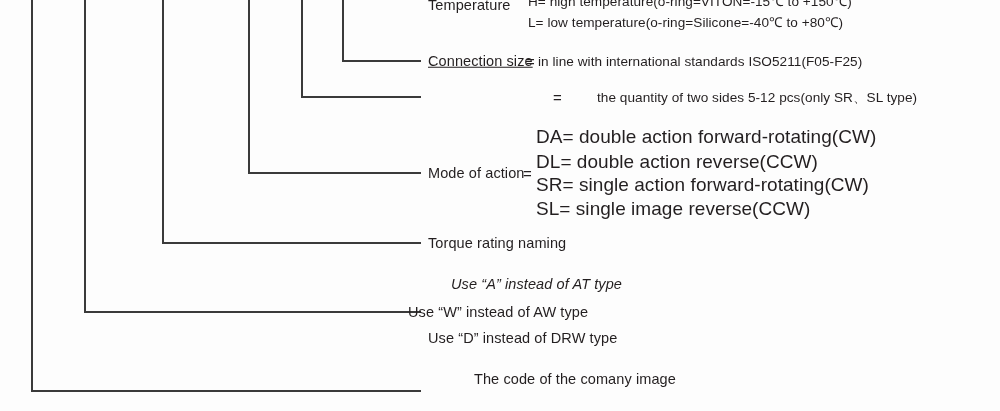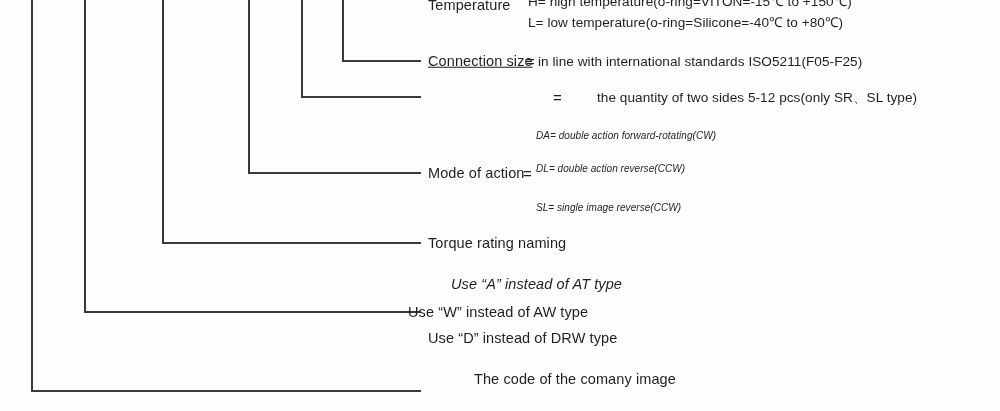--- a/index.html
+++ b/index.html
@@ -42,23 +42,22 @@
   .eq {
     font-size: 15px;
     padding: 0 2px;
   }
   
   .val {
     font-size: 13.6px;
     letter-spacing: 0.05px;
   }
   .sub {
-    font-size: 10px;
+    font-size: 19px;
     letter-spacing: 0.05px;
-    font-style: italic;
   }
   .clipped-top {
     
     overflow: hidden;
   }
 </style>
 </head>
 <body>
 
 <div id="diagram">
@@ -90,21 +89,22 @@
   <div class="lbl eq" style="left:524px; top:61px;">=</div>
   <div class="lbl val" style="left:538px; top:62px;">in line with international standards ISO5211(F05-F25)</div>
 
   <div class="lbl eq" style="left:551px; top:97px;">=</div>
   <div class="lbl val" style="left:565px; top:98px;margin-left:32px;">the quantity of two sides 5-12 pcs(only SR、SL type)</div>
 
   <div class="lbl cat" style="left:428px; top:173px;">Mode of action</div>
   <div class="lbl eq" style="left:521px; top:173px;">=</div>
 
   <div class="lbl sub" style="left:536px; top:136px;">DA= double action forward-rotating(CW)</div>
-  <div class="lbl sub" style="left:536px; top:169px;">DL= double action reverse(CCW)</div>
+  <div class="lbl sub" style="left:536px; top:161px;">DL= double action reverse(CCW)</div>
+  <div class="lbl sub" style="left:536px; top:184px;">SR= single action forward-rotating(CW)</div>
   <div class="lbl sub" style="left:536px; top:208px;">SL= single image reverse(CCW)</div>
 
   <div class="lbl cat" style="left:428px; top:243px;">Torque rating naming</div>
 
   <div class="lbl cat" style="left:451px; top:284px;font-style:italic;">Use “A” instead of AT type</div>
   <div class="lbl cat" style="left:408px; top:312px;">Use “W” instead of AW type</div>
   <div class="lbl cat" style="left:428px; top:338px;">Use “D” instead of DRW type</div>
 
   <div class="lbl cat" style="left:428px; top:379px;margin-left:46px;">The code of the comany image</div>
 

